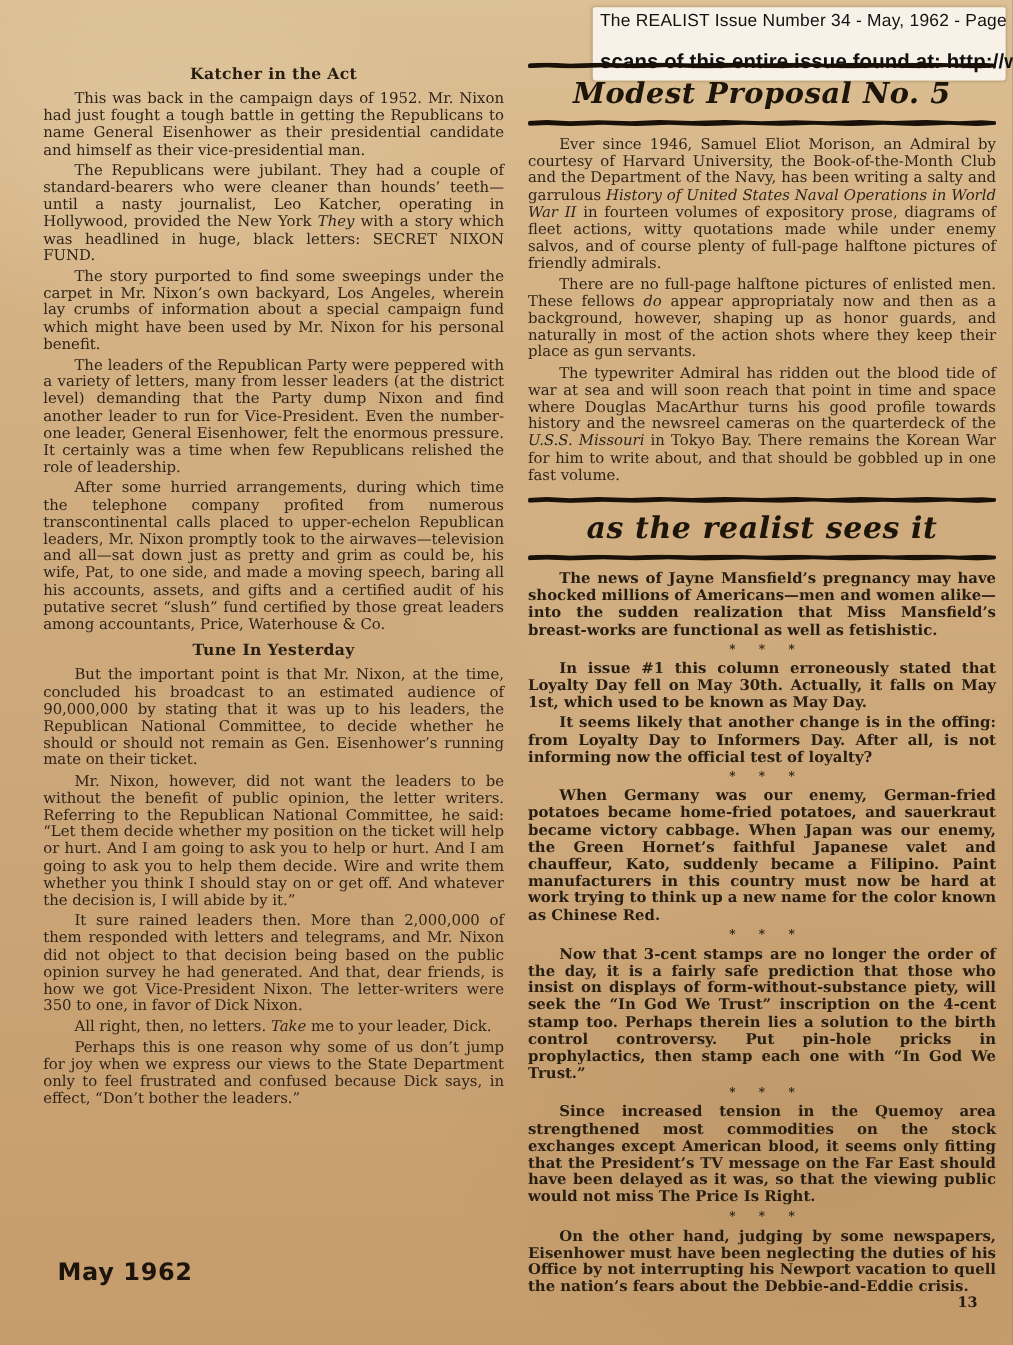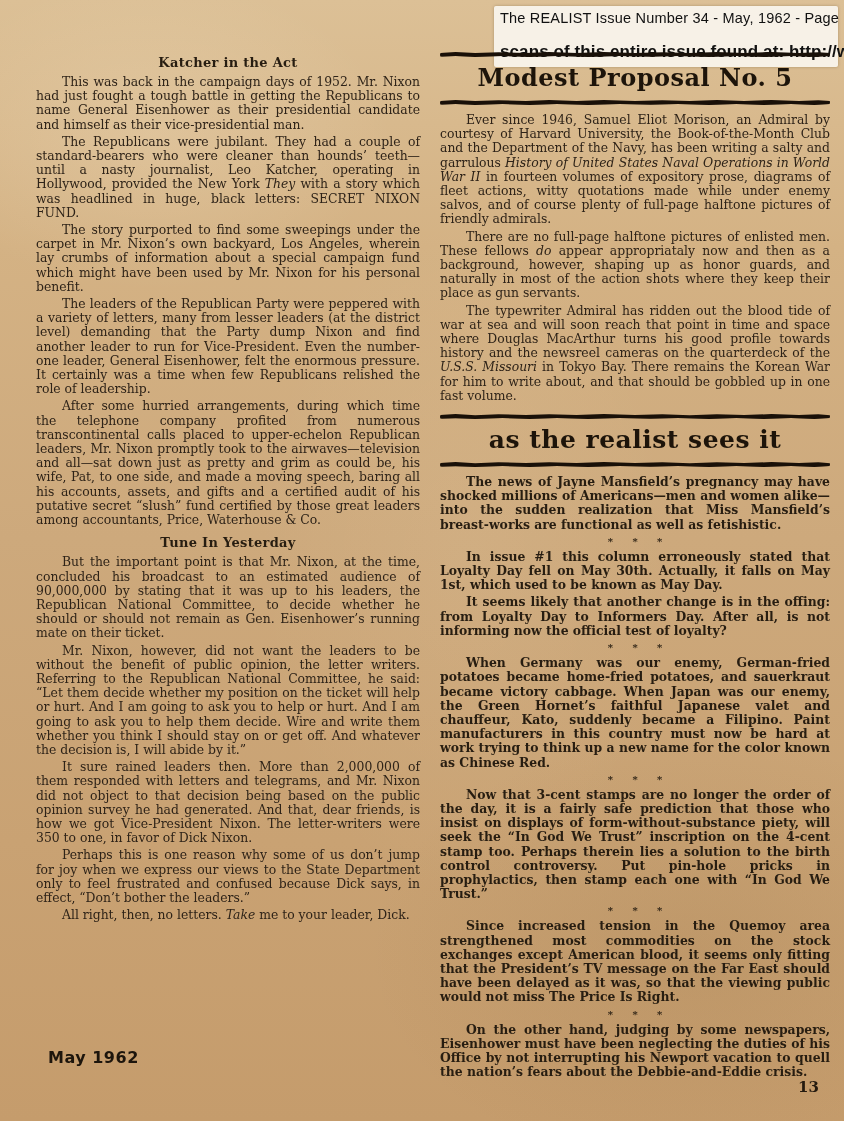--- a/index.html
+++ b/index.html
@@ -45,39 +45,39 @@
     text-align:center;color:#271d11;letter-spacing:.3px;
   }
   .col-left h3:first-child{margin-top:3px;}
 
   .wavy-rule{
     height:5px;background:#191008;border-radius:3px 2px 3px 2px;margin:0;
     box-shadow:0 1px 0 rgba(25,16,8,.25);
     clip-path:polygon(0 18%,4% 0,9% 22%,15% 4%,22% 20%,28% 2%,35% 18%,42% 0,50% 20%,57% 4%,64% 22%,71% 2%,78% 18%,85% 0,92% 20%,97% 6%,100% 22%,100% 80%,96% 100%,90% 78%,83% 98%,76% 80%,69% 100%,61% 78%,54% 96%,46% 80%,38% 100%,30% 78%,23% 98%,16% 80%,9% 100%,4% 82%,0 96%);
   }
   .box-title{
-    font-size:24px;line-height:30px;font-weight:700;
+    font-size:24px;line-height:30px;font-weight:700;font-style:italic;
     text-align:center;color:#1d140a;margin:6px 0 7px;letter-spacing:.5px;
   }
   .box-title.small{font-size:25px;}
   .after-box{height:8px;}
   .sep{
     text-align:center;font-size:10px;line-height:13px;height:13px;
     font-weight:700;color:#271d11;word-spacing:16px;margin:1px 0 2px;
   }
 
   
   .issue-date{
     position:absolute;left:48px;top:1048px;
     font-family:"DejaVu Sans","Liberation Sans",sans-serif;
-    font-weight:800;font-size:16px;color:#1d150c;letter-spacing:.5px;
+    font-weight:800;font-size:20px;color:#1d150c;letter-spacing:.5px;
   }
   .page-number{
     position:absolute;left:798px;top:1078px;
-    font-size:15px;font-weight:700;color:#241a0f;
+    font-size:12px;font-weight:700;color:#241a0f;
   }
 
   
   .scan-footer{
     position:absolute;left:8px;top:1074px;
     font-family:"Liberation Sans","DejaVu Sans",sans-serif;color:#0c0c0c;
   }
   .scan-footer .url{font-size:21px;font-weight:500;letter-spacing:.2px;}
   .scan-footer .proj{font-size:12.5px;font-weight:500;margin-top:2px;letter-spacing:.2px;}
 </style>
@@ -95,22 +95,22 @@
       <h3>Katcher in the Act</h3>
       <p><span>This was back in the campaign days of 1952. Mr. Nixon had just fought a tough battle in getting the Republicans to name General Eisenhower as their presidential candidate and himself as their vice-presidential man.</span></p>
       <p><span>The Republicans were jubilant. They had a couple of standard-bearers who were cleaner than hounds’ teeth—until a nasty journalist, Leo Katcher, operating in Hollywood, provided the New York </span><span class="it">They</span><span> with a story which was headlined in huge, black letters: SECRET NIXON FUND.</span></p>
       <p><span>The story purported to find some sweepings under the carpet in Mr. Nixon’s own backyard, Los Angeles, wherein lay crumbs of information about a special campaign fund which might have been used by Mr. Nixon for his personal benefit.</span></p>
       <p><span>The leaders of the Republican Party were peppered with a variety of letters, many from lesser leaders (at the district level) demanding that the Party dump Nixon and find another leader to run for Vice-President. Even the number-one leader, General Eisenhower, felt the enormous pressure. It certainly was a time when few Republicans relished the role of leadership.</span></p>
       <p><span>After some hurried arrangements, during which time the telephone company profited from numerous transcontinental calls placed to upper-echelon Republican leaders, Mr. Nixon promptly took to the airwaves—television and all—sat down just as pretty and grim as could be, his wife, Pat, to one side, and made a moving speech, baring all his accounts, assets, and gifts and a certified audit of his putative secret “slush” fund certified by those great leaders among accountants, Price, Waterhouse &amp; Co.</span></p>
       <h3>Tune In Yesterday</h3>
       <p><span>But the important point is that Mr. Nixon, at the time, concluded his broadcast to an estimated audience of 90,000,000 by stating that it was up to his leaders, the Republican National Committee, to decide whether he should or should not remain as Gen. Eisenhower’s running mate on their ticket.</span></p>
       <p><span>Mr. Nixon, however, did not want the leaders to be without the benefit of public opinion, the letter writers. Referring to the Republican National Committee, he said: “Let them decide whether my position on the ticket will help or hurt. And I am going to ask you to help or hurt. And I am going to ask you to help them decide. Wire and write them whether you think I should stay on or get off. And whatever the decision is, I will abide by it.”</span></p>
       <p><span>It sure rained leaders then. More than 2,000,000 of them responded with letters and telegrams, and Mr. Nixon did not object to that decision being based on the public opinion survey he had generated. And that, dear friends, is how we got Vice-President Nixon. The letter-writers were 350 to one, in favor of Dick Nixon.</span></p>
+      <p><span>All right, then, no letters. </span><span class="it">Take</span><span> me to your leader, Dick.</span></p>
       <p><span>Perhaps this is one reason why some of us don’t jump for joy when we express our views to the State Department only to feel frustrated and confused because Dick says, in effect, “Don’t bother the leaders.”</span></p>
-      <p><span>All right, then, no letters. </span><span class="it">Take</span><span> me to your leader, Dick.</span></p>
     </div>
 
   <div class="col col-right">
       <div class="wavy-rule"></div>
       <div class="box-title">Modest Proposal No. 5</div>
       <div class="wavy-rule"></div>
       <div class="after-box"></div>
       <p><span>Ever since 1946, Samuel Eliot Morison, an Admiral by courtesy of Harvard University, the Book-of-the-Month Club and the Department of the Navy, has been writing a salty and garrulous </span><span class="it">History of United States Naval Operations in World War II</span><span> in fourteen volumes of expository prose, diagrams of fleet actions, witty quotations made while under enemy salvos, and of course plenty of full-page halftone pictures of friendly admirals.</span></p>
       <p><span>There are no full-page halftone pictures of enlisted men. These fellows </span><span class="it">do</span><span> appear appropriataly now and then as a background, however, shaping up as honor guards, and naturally in most of the action shots where they keep their place as gun servants.</span></p>
       <p><span>The typewriter Admiral has ridden out the blood tide of war at sea and will soon reach that point in time and space where Douglas MacArthur turns his good profile towards history and the newsreel cameras on the quarterdeck of the </span><span class="it">U.S.S. Missouri</span><span> in Tokyo Bay. There remains the Korean War for him to write about, and that should be gobbled up in one fast volume.</span></p>

